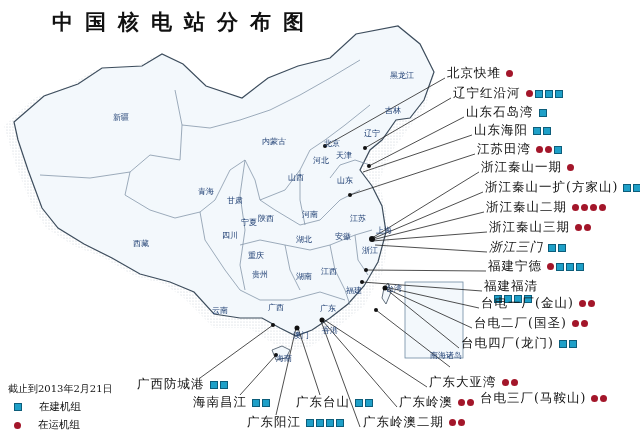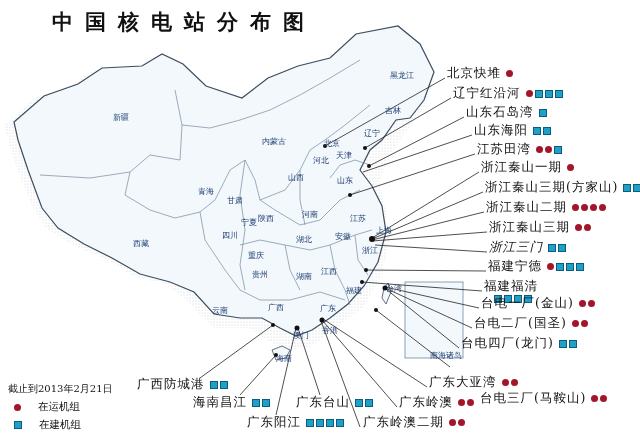--- a/index.html
+++ b/index.html
@@ -176,21 +176,21 @@
         <span class="sq"></span>
       </span>
     </div>
     <div class="station" style="left: 481px; top: 159px;">
       <span>浙江秦山一期</span>
       <span class="markers">
         <span class="dot"></span>
       </span>
     </div>
     <div class="station" style="left: 485px; top: 179px;">
-      <span>浙江秦山三期(方家山)</span>
+      <span>浙江秦山一扩(方家山)</span>
       <span class="markers">
         <span class="sq"></span>
         <span class="sq"></span>
       </span>
     </div>
     <div class="station" style="left: 486px; top: 199px;">
       <span>浙江秦山二期</span>
       <span class="markers">
         <span class="dot"></span>
         <span class="dot"></span>
@@ -306,21 +306,21 @@
       <span>广西防城港</span>
       <span class="markers">
         <span class="sq"></span>
         <span class="sq"></span>
       </span>
     </div>
   </div>
 
 <div class="legend">
   <div>截止到2013年2月21日</div>
+  <div class="row">
+    <span class="sq" style="margin-left:6px"></span>
+    <span class="lbl">在建机组</span>
+  </div>
   <div class="row">
     <span class="dot" style="margin-left:6px"></span>
     <span class="lbl">在运机组</span>
   </div>
-  <div class="row">
-    <span class="sq" style="margin-left:6px"></span>
-    <span class="lbl">在建机组</span>
-  </div>
 </div>
 
 </body></html>

